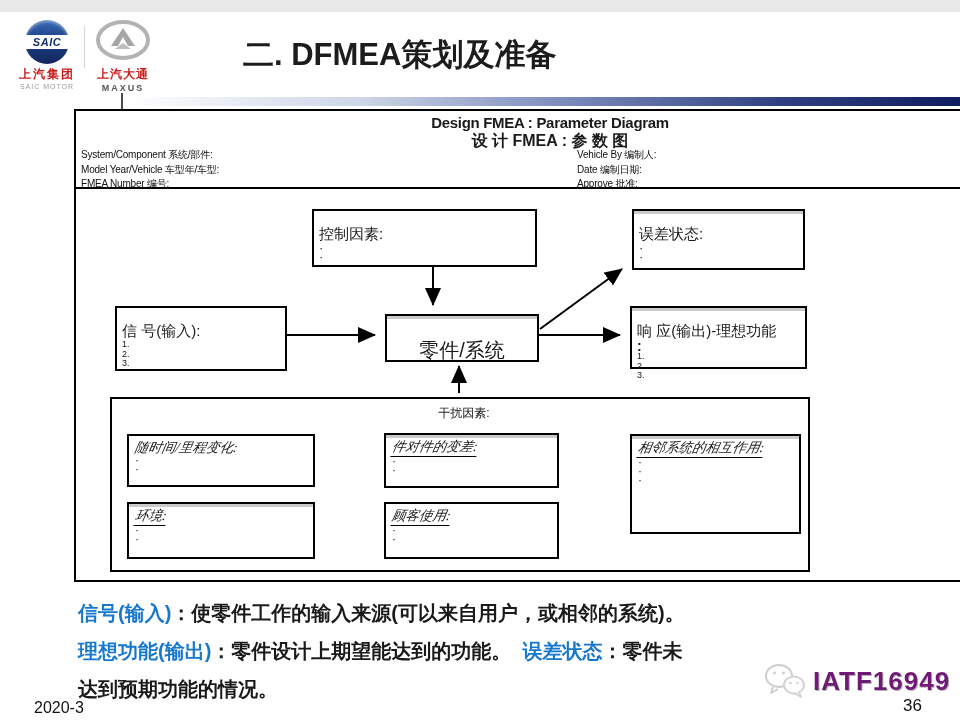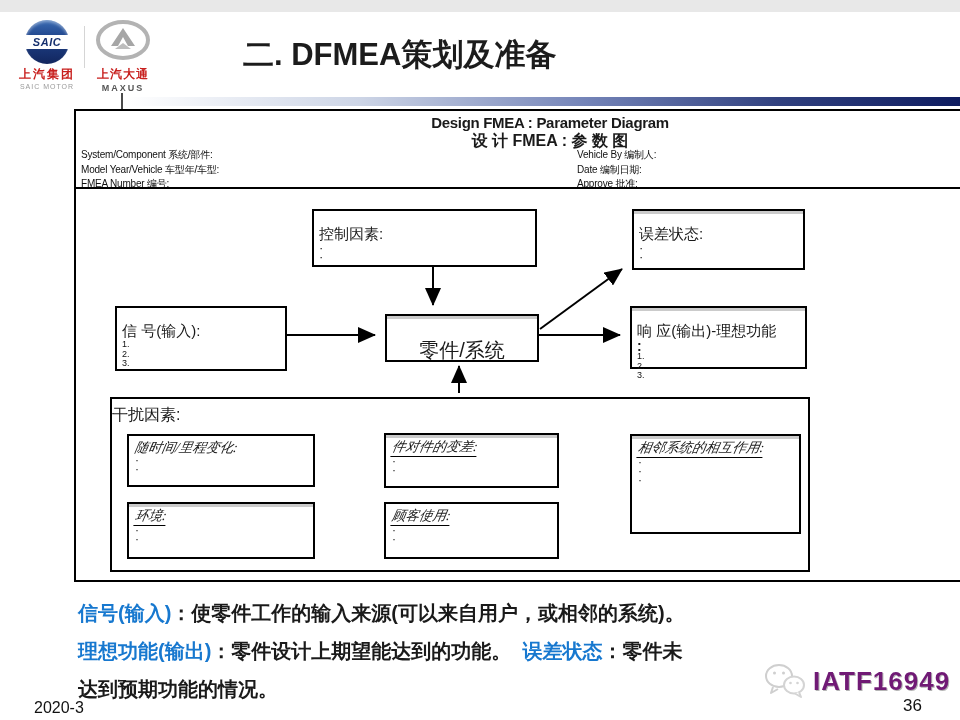--- a/index.html
+++ b/index.html
@@ -48,21 +48,21 @@
   .box-control { left:236px; top:98px; width:225px; height:58px; }
   .box-error   { left:556px; top:98px; width:173px; height:61px; }
   .box-signal  { left:39px;  top:195px; width:172px; height:65px; }
   .box-part    { left:309px; top:203px; width:154px; height:48px; text-align:center; }
   .box-part .btitle { font-size:20px; line-height:42px; }
   .box-response{ left:554px; top:195px; width:177px; height:63px; }
   .box-response .colon { font-size:14px; font-weight:bold; line-height:12px; }
   .numlist { font-size:9px; line-height:9.5px; color:#111; }
   
   .box-noise { position:absolute; left:34px; top:286px; width:700px; height:175px; border:2px solid #000; }
-  .noise-title { position:absolute; left:0; right:0; top:6px; font-size:16px; }
+  .noise-title { position:absolute; left:8px; right:0; top:6px; text-align:center; font-size:12px; }
   .nbox { position:absolute; border:2px solid #000; background:#fff; padding:2px 6px; }
   .nbox .ntitle { display:inline-block; font-family:"Liberation Serif", serif; font-style:italic;
     transform:skewX(-10deg); font-size:13.5px; line-height:17px; white-space:nowrap; }
   .nbox .ntitle.ul { border-bottom:1px solid #000; padding-bottom:1px; }
   .nbox .dot { font-size:12px; line-height:9px; }
   .nb-time     { left:15px;  top:35px;  width:188px; height:53px; }
   .nb-p2p      { left:272px; top:34px;  width:175px; height:55px; }
   .nb-adjacent { left:518px; top:35px;  width:171px; height:100px; }
   .nb-env      { left:15px;  top:103px; width:188px; height:57px; }
   .nb-customer { left:272px; top:103px; width:175px; height:57px; }

